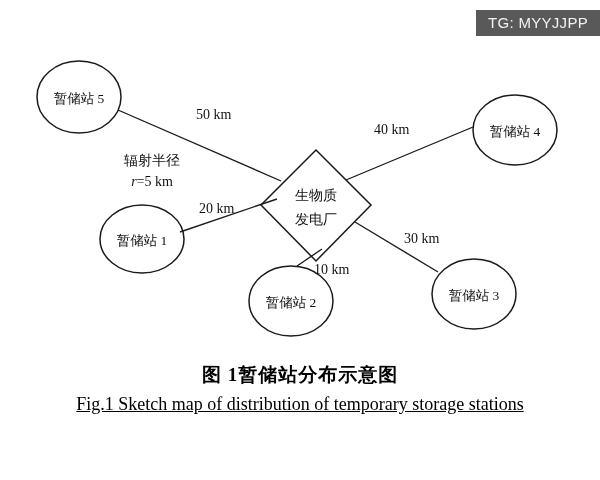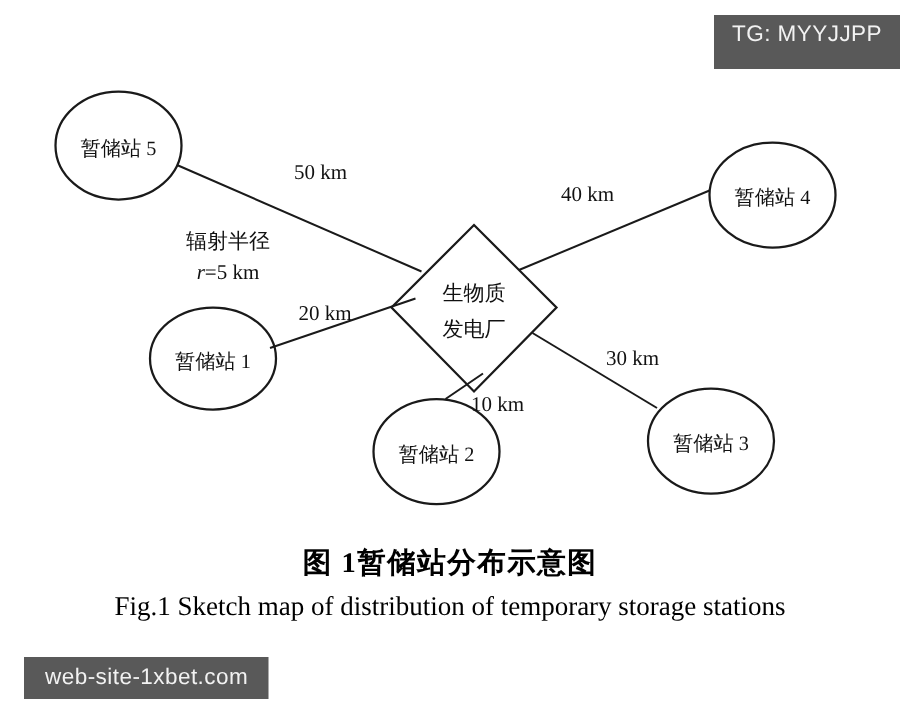--- a/index.html
+++ b/index.html
@@ -74,30 +74,31 @@
   .caption-cn .fig-num { margin-right: 0; }
   .caption-en {
     position: absolute;
     left: 0;
     right: 0;
     top: 394px;
     text-align: center;
     font-family: "Liberation Serif", "DejaVu Serif", serif;
     font-size: 18px;
     color: #000;
+    text-decoration: underline;
   }
   .watermark-tg {
     position: absolute;
     right: 0px;
     top: 10px;
     background: #595959;
     color: #f2f2f2;
     font-family: "Liberation Sans", "DejaVu Sans", sans-serif;
     font-size: 15px;
-    padding: 5px 12px 16px 12px;
+    padding: 5px 12px 6px 12px;
     letter-spacing: 0.3px;
     line-height: 1;
   }
   .watermark-site {
     position: absolute;
     left: 16px;
     bottom: 14px;
     background: #595959;
     color: #f2f2f2;
     font-family: "Liberation Sans", "DejaVu Sans", sans-serif;
@@ -171,15 +172,14 @@
   </svg>
 
   <div class="caption-cn">
     <span class="fig-num">图 1</span><span>暂储站分布示意图</span>
   </div>
 
   <div class="caption-en">Fig.1 Sketch map of distribution of temporary storage stations</div>
 
   <div class="watermark-tg">TG: MYYJJPP</div>
 
-  <div class="watermark-site">web-site-1xbet.com</div>
 
 </div>
 
 </body></html>

